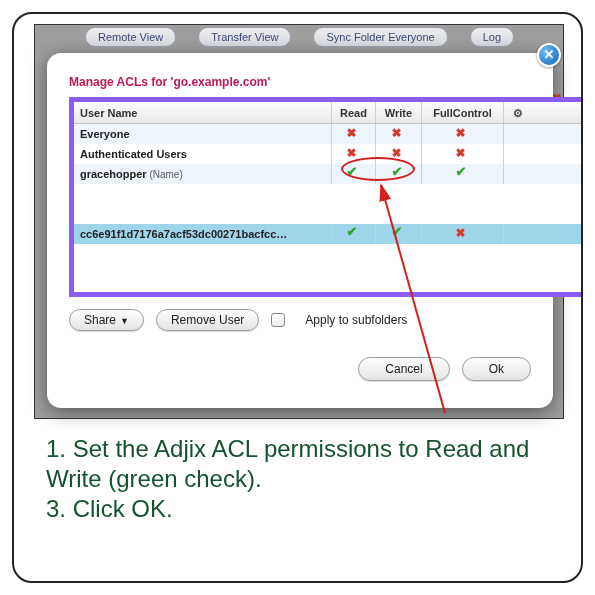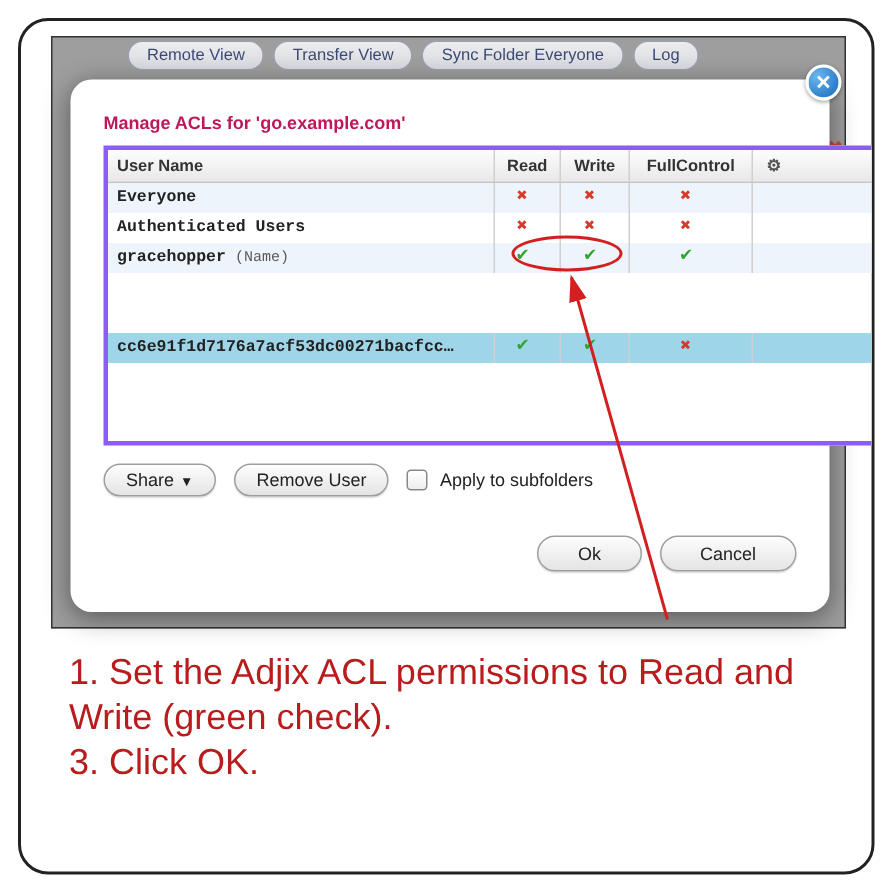--- a/index.html
+++ b/index.html
@@ -28,21 +28,21 @@
     width: 530px;
     height: 395px;
     background: #9e9e9e;
     border: 1px solid #333;
   }
   .bg-tabs {
     position: absolute;
     top: 2px;
     left: 50px;
     display: flex;
-    gap: 0;
+    gap: 16px;
     opacity: 0.85;
     filter: blur(0.3px);
   }
   .bg-tab {
     font-size: 11px;
     color: #2a3a6b;
     background: linear-gradient(#fbfbfd, #e3e5ec);
     border: 1px solid #9aa2b4;
     border-radius: 10px;
     padding: 3px 12px;
@@ -82,21 +82,21 @@
     font-size: 12px;
     font-weight: bold;
     color: #be185d;
   }
   .table-wrap {
     position: absolute;
     left: 22px;
     top: 44px;
     width: 524px;
     height: 200px;
-    border: 3px solid #8b5cf6;
+    border: 5px solid #8b5cf6;
     background: #fff;
     overflow: hidden;
   }
   .thead {
     display: flex;
     background: linear-gradient(#fdfdfd, #e8e8e8);
     border-bottom: 1px solid #c4c4c4;
     height: 22px;
     font-size: 11px;
     font-weight: bold;
@@ -118,21 +118,21 @@
   .trow {
     display: flex;
     height: 20px;
     font-size: 11px;
     color: #222;
     align-items: center;
   }
   .trow:nth-child(odd) { background: #eef4fb; }
   .trow:nth-child(even) { background: #fff; }
   .trow.sel { background: #9fd5e8 !important; margin-top: 40px; }
-  .trow .td { height: 20px; line-height: 14px; padding-top:3px;font-family:Liberation Mono, monospace; }
+  .trow .td { height: 20px; line-height: 14px; padding-top:3px; }
   .owner-suffix { color: #5a5a5a; font-size: 10px; }
   .checkmark {
     display: inline-block;
     width: 14px; height: 14px;
     position: relative;
   }
   .checkmark::before {
     content: "✔";
     color: #2fa52f;
     font-size: 13px;
@@ -174,21 +174,21 @@
     display: flex;
     align-items: center;
     gap: 12px;
   }
   .share-caret { font-size: 9px; margin-left: 4px; }
   .checkbox-wrap {
     display: flex;
     align-items: flex-start;
     font-size: 12px;
     color: #222;
-    gap: 8px;
+    gap: 20px;
   }
   .checkbox-box {
     width: 14px; height: 14px;
     border: 1px solid #888;
     border-radius: 3px;
     background: linear-gradient(#fff,#eee);
   }
   .btn-row2 {
     position: absolute;
     right: 22px;
@@ -214,21 +214,21 @@
     height: 395px;
     pointer-events: none;
   }
   .instructions {
     position: absolute;
     left: 32px;
     top: 420px;
     width: 520px;
     font-family: "Gill Sans", "Helvetica Neue", Arial, sans-serif;
     font-size: 24px;
-    color: #b91c1c;
+    color: #14532d;
     line-height: 1.25;
   }
   .red-x-edge {
     position: absolute;
     right: 1px;
     top: 66px;
     color: #d63a2a;
     font-size: 13px;
     font-weight: bold;
     opacity: 0.85;
@@ -302,22 +302,22 @@
           <span>Share</span><span class="share-caret">▼</span>
         </button>
         <button class="btn">Remove User</button>
         <label class="checkbox-wrap">
           <span class="checkbox-box"></span>
           <span>Apply to subfolders</span>
         </label>
       </div>
 
       <div class="btn-row2">
+        <button class="btn btn-wide">Cancel</button>
         <button class="btn btn-wide">Ok</button>
-        <button class="btn btn-wide">Cancel</button>
       </div>
     </div>
 
     <svg class="arrow-svg">
       <defs>
         <marker id="ah" markerWidth="10" markerHeight="10" refX="8" refY="3" orient="auto">
           <path d="M0,0 L9,3 L0,6 Z" fill="#d21f1f"></path>
         </marker>
       </defs>
       <line x1="410" y1="388" x2="346" y2="160" stroke="#d21f1f" stroke-width="2" marker-end="url(#ah)"></line>

